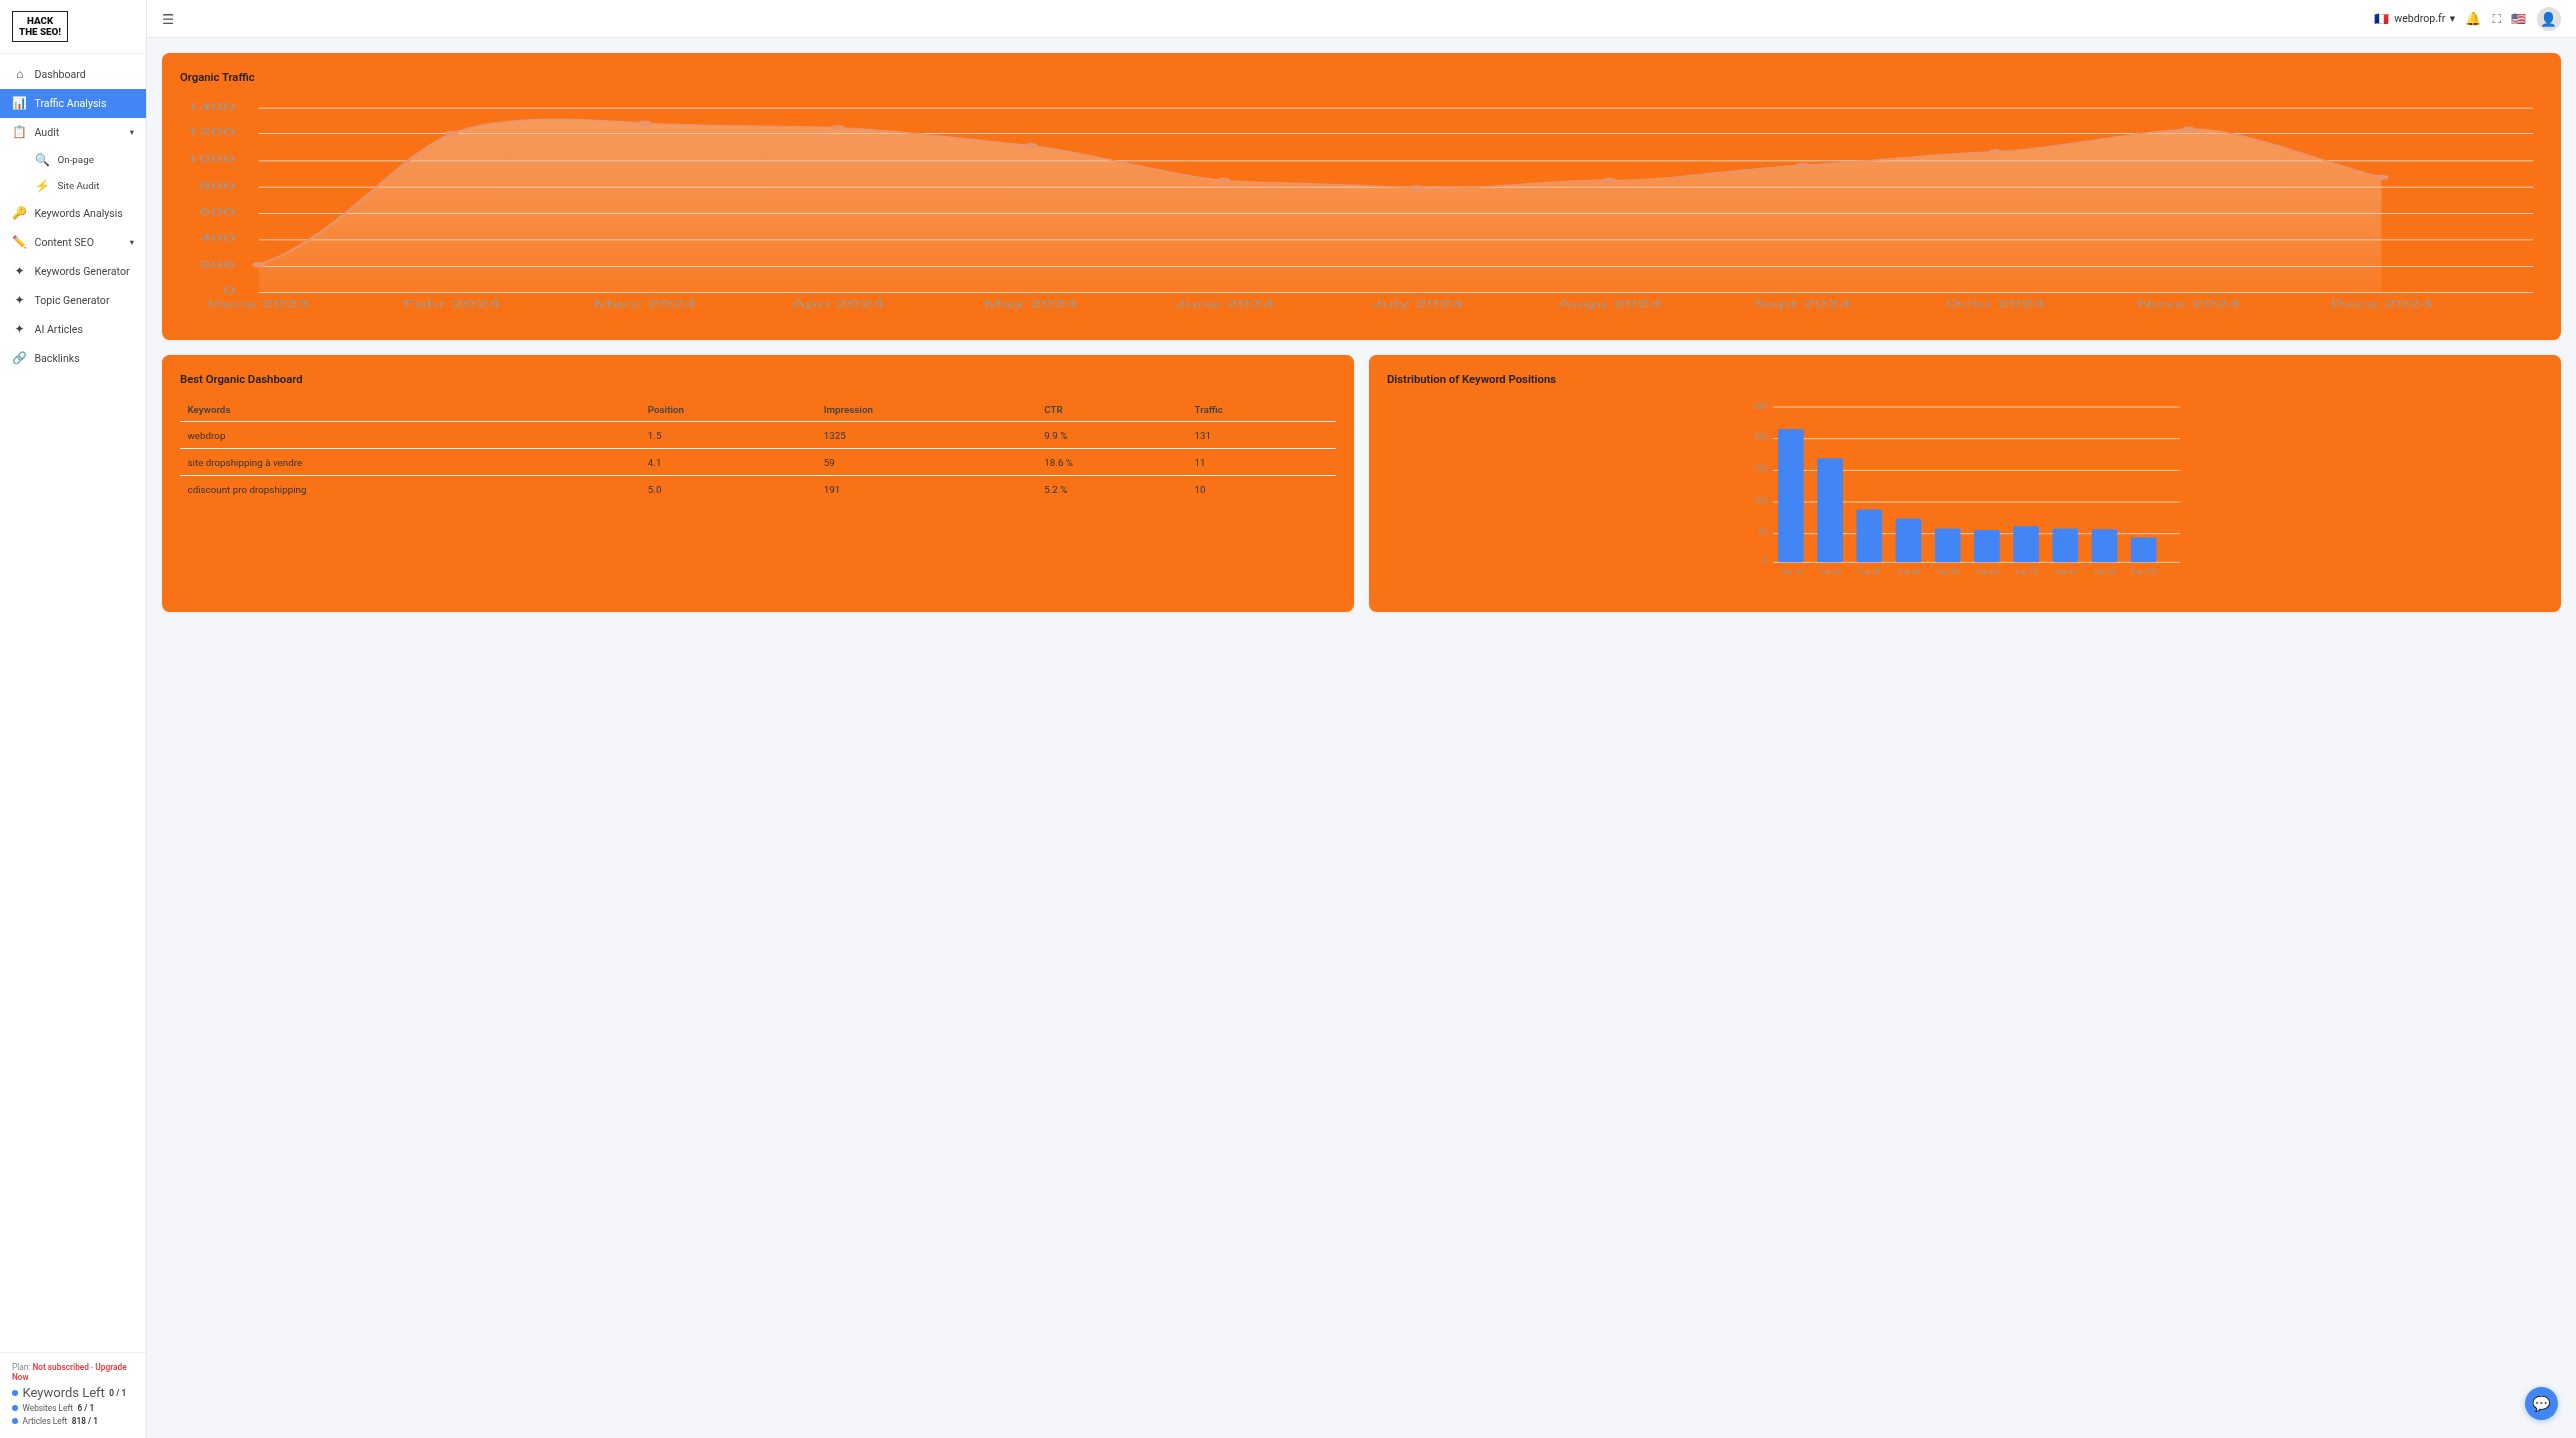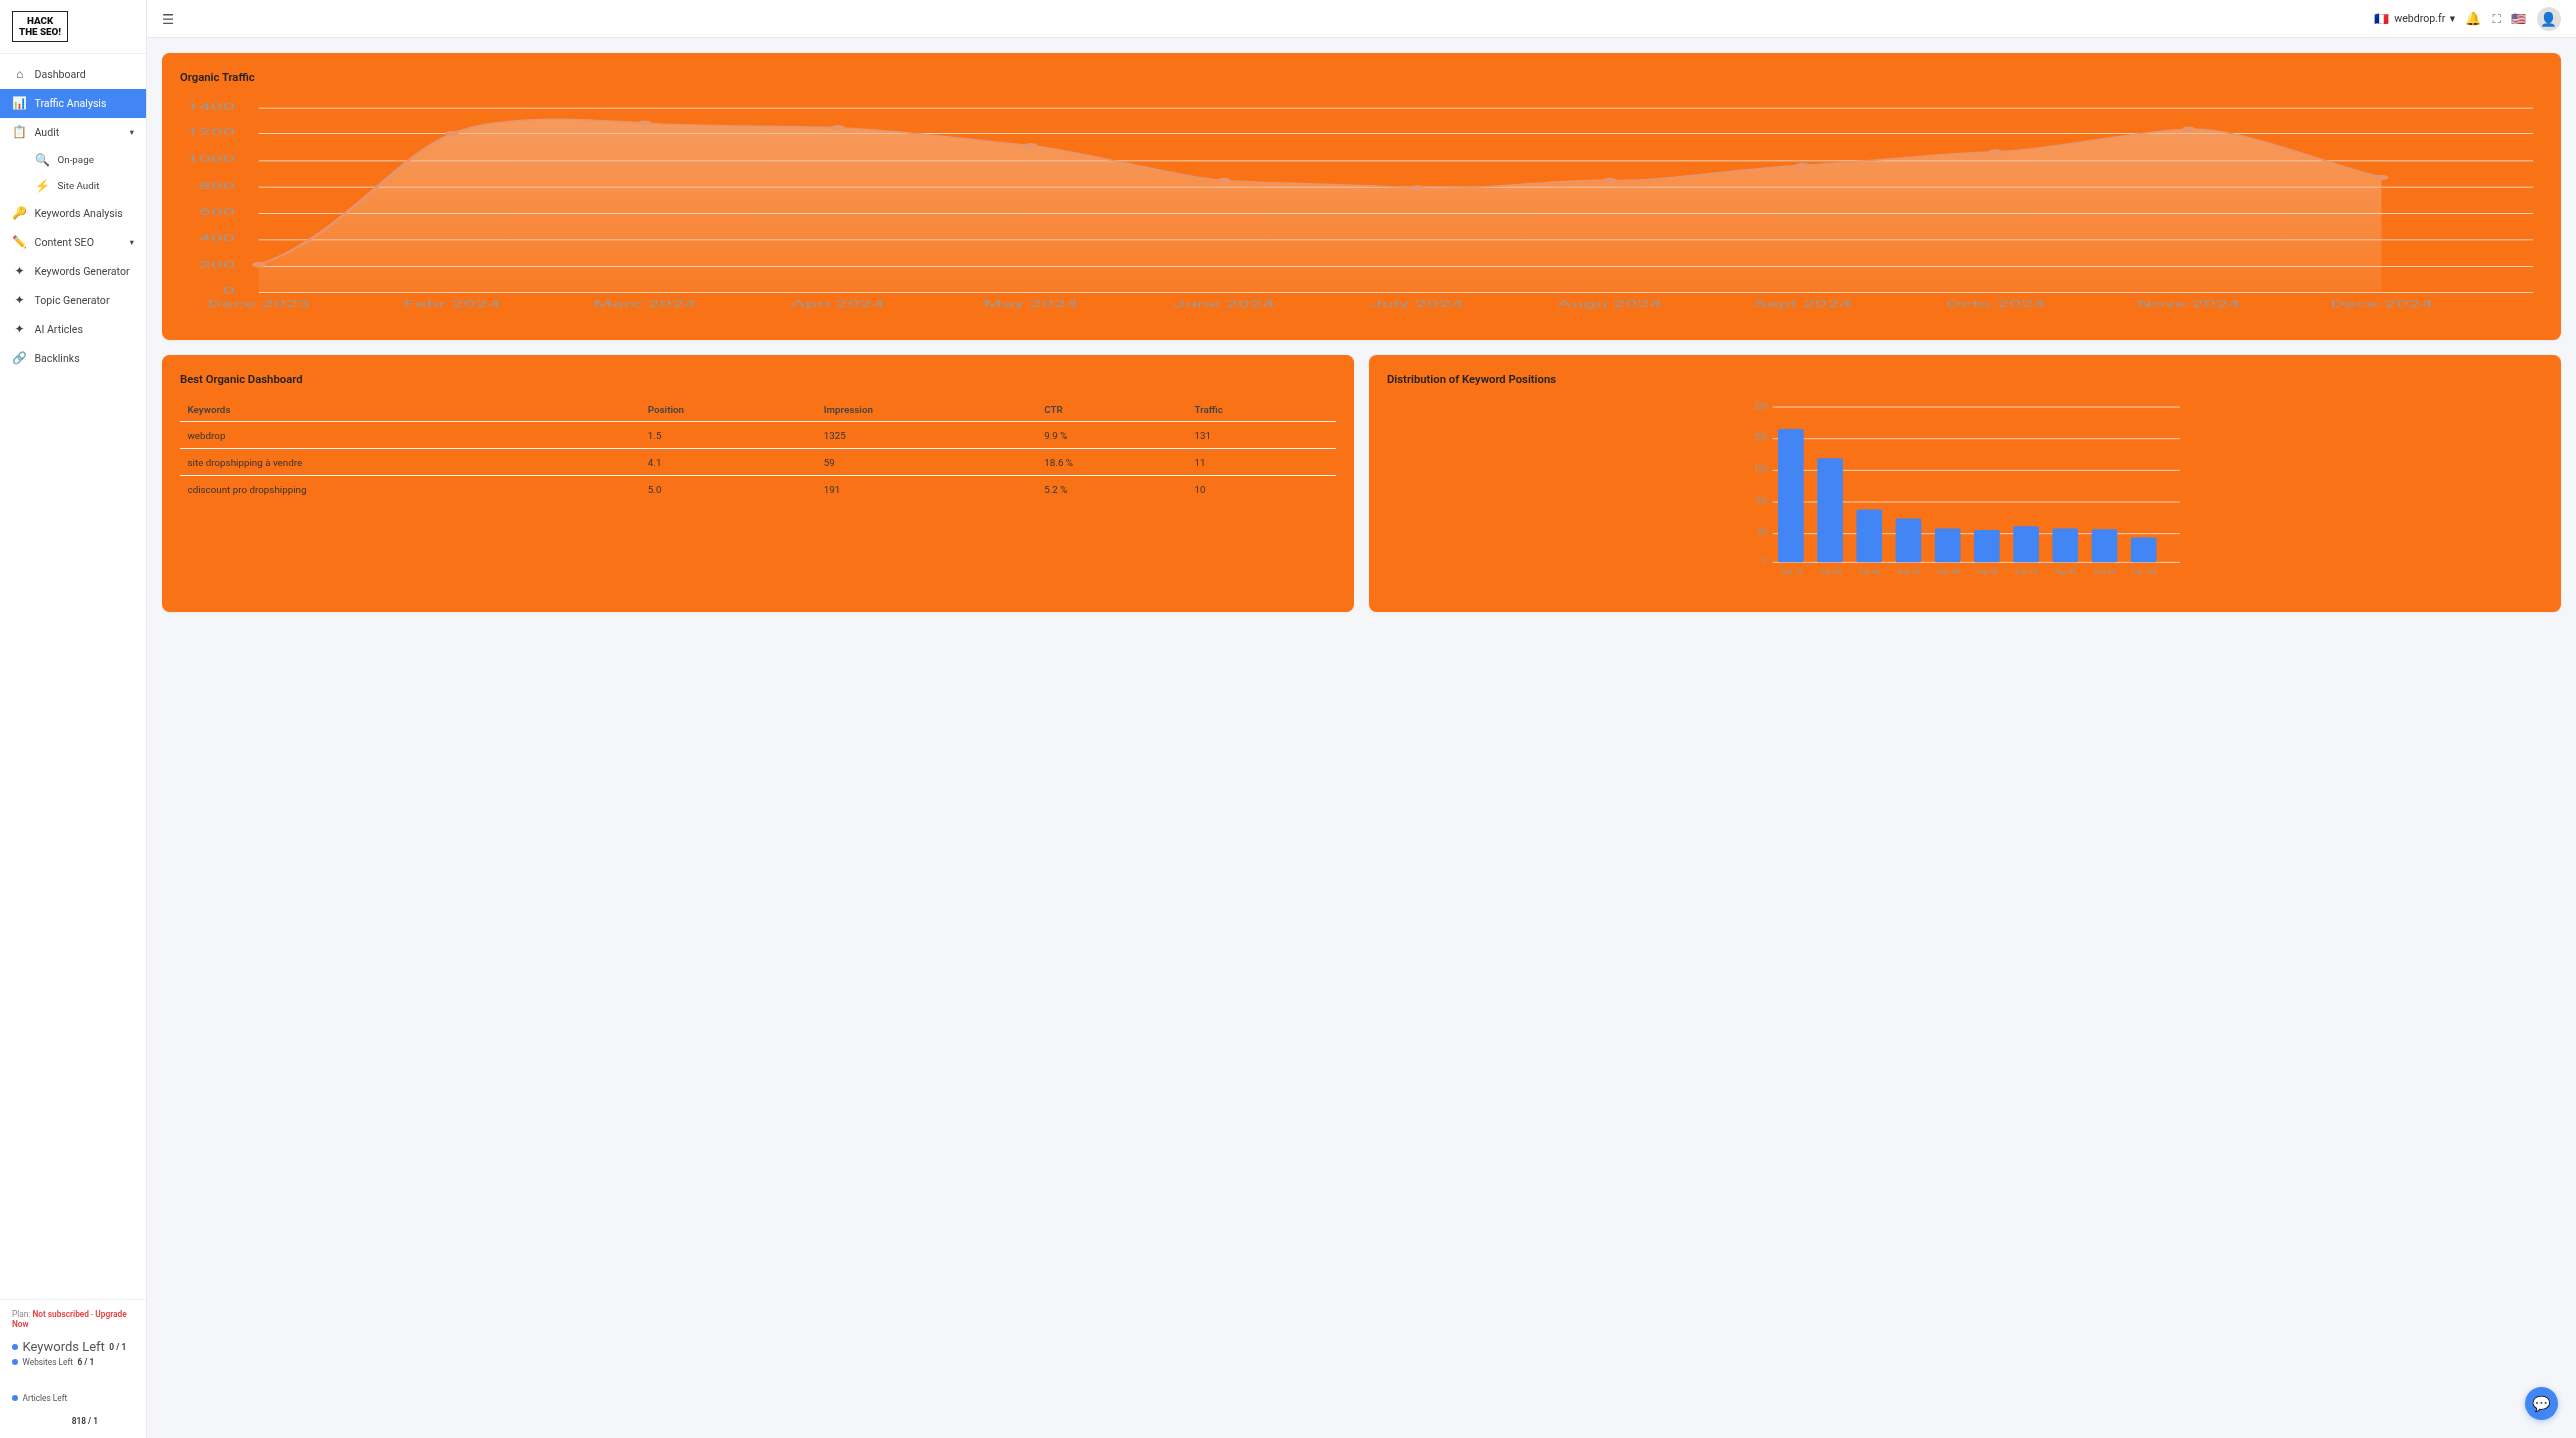--- a/index.html
+++ b/index.html
@@ -49,21 +49,21 @@
     .nav-chevron { margin-left: auto; font-size: 8.3px; }
     .nav-sub { padding-left: 35px; }
     .nav-sub .nav-item { font-size: 9.8px; padding: 6px 12px 6px 0; }
 
     .sidebar-footer {
       padding: 9px 12px;
       font-size: 8.3px;
       color: #888;
       border-top: 0.8px solid #f0f0f0;
     }
-    .sidebar-footer .plan-line { margin-bottom: 10px; }
+    .sidebar-footer .plan-line { margin-bottom: 3px; }
     .sidebar-footer .upgrade { color: #e53e3e; font-weight: 600; cursor: pointer; }
     .sidebar-footer .stat-line { display: flex; align-items: center; gap: 4.5px; margin-bottom: 3px; }
     .stat-dot { width: 6px; height: 6px; border-radius: 50%; display: inline-block; }
 
     
     .main { flex: 1; display: flex; flex-direction: column; overflow: hidden; }
 
     
     .topbar {
       background: #fff;
@@ -234,21 +234,21 @@
         <span style="font-size:8.3px;color:#333;font-weight:600;">0 / 1</span>
       </div>
       <div class="stat-line">
         <span class="stat-dot" style="background:#4285f4"></span>
         <span style="font-size:8.3px;color:#555;">Websites Left </span>
         <span style="font-size:8.3px;color:#333;font-weight:600;">6 / 1</span>
       </div>
       <div class="stat-line">
         <span class="stat-dot" style="background:#4285f4"></span>
         <span style="font-size:8.3px;color:#555;">Articles Left </span>
-        <span style="font-size:8.3px;color:#333;font-weight:600;margin-top:46px;">818 / 1</span>
+        <span style="font-size:8.3px;color:#333;font-weight:600;">818 / 1</span>
       </div>
     </div>
 </aside>
 
 <div class="main">
 
   <div class="topbar">
     <span class="topbar-menu">☰</span>
     <div class="topbar-spacer"></div>
     <div class="topbar-right">

